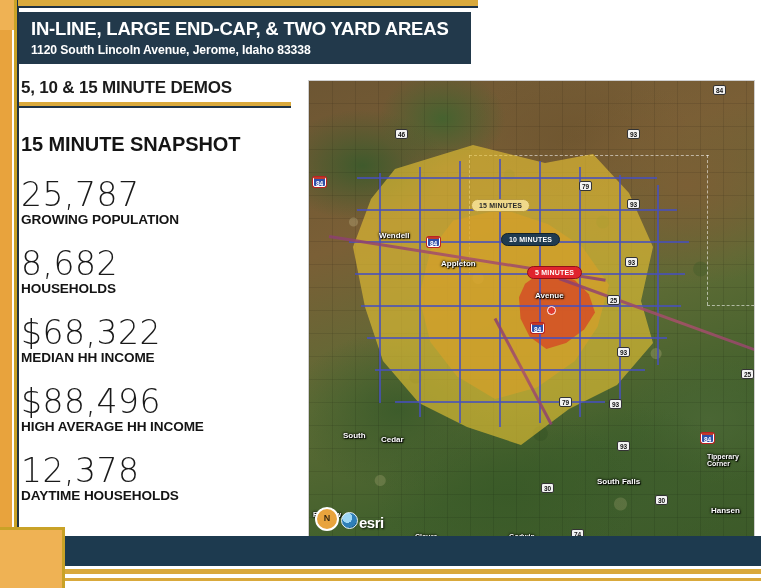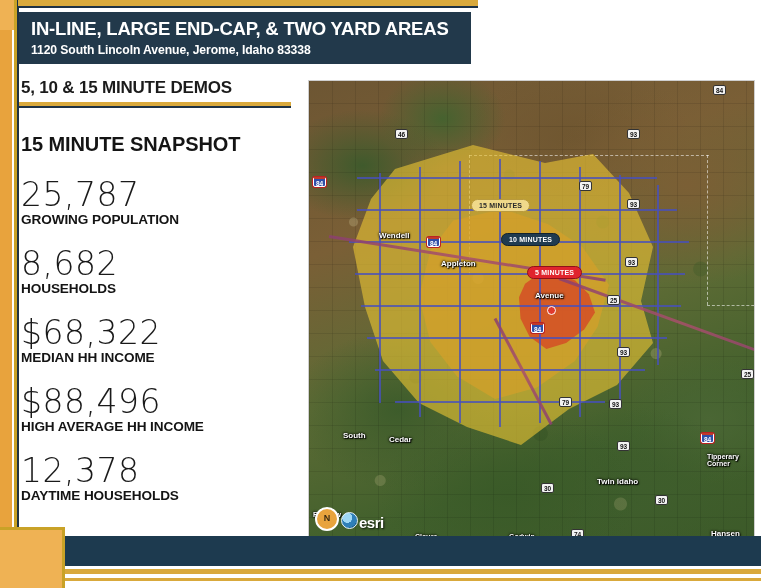--- a/index.html
+++ b/index.html
@@ -359,24 +359,24 @@
     <div class="shield interstate" style="left:222px;top:242px;"><span class="ibar"></span><span>84</span></div>
     <div class="shield interstate" style="left:118px;top:156px;"><span class="ibar"></span><span>84</span></div>
     <div class="shield interstate" style="left:4px;top:96px;"><span class="ibar"></span><span>84</span></div>
     <div class="shield interstate" style="left:392px;top:352px;"><span class="ibar"></span><span>84</span></div>
 
     <div class="place" style="left:70px;top:150px;">Wendell</div>
     <div class="place" style="left:132px;top:178px;">Appleton</div>
     <div class="place" style="left:226px;top:210px;">Avenue</div>
     <div class="city-dot" style="left:238px;top:225px;"></div>
     <div class="place" style="left:34px;top:350px;">South</div>
-    <div class="place" style="left:80px;top:354px;">Cedar</div>
-    <div class="place" style="left:288px;top:396px;">Twin Idaho</div>
+    <div class="place" style="left:72px;top:354px;">Cedar</div>
+    <div class="place" style="left:288px;top:396px;">South Falls</div>
     <div class="place sm" style="left:398px;top:372px;width:40px;white-space:normal;line-height:1.05;">Tipperary Corner</div>
-    <div class="place" style="left:402px;top:448px;">Hansen</div>
+    <div class="place" style="left:402px;top:425px;">Hansen</div>
     <div class="place sm" style="left:4px;top:430px;">Fairview</div>
     <div class="place sm" style="left:106px;top:452px;">Clover</div>
     <div class="place sm" style="left:200px;top:452px;">Godwin</div>
 
     <div class="pill pill-15" style="left:162px;top:118px;">15 MINUTES</div>
     <div class="pill pill-10" style="left:192px;top:152px;">10 MINUTES</div>
     <div class="pill pill-5" style="left:218px;top:185px;">5 MINUTES</div>
 
 
     <div class="north-arrow">N</div>

